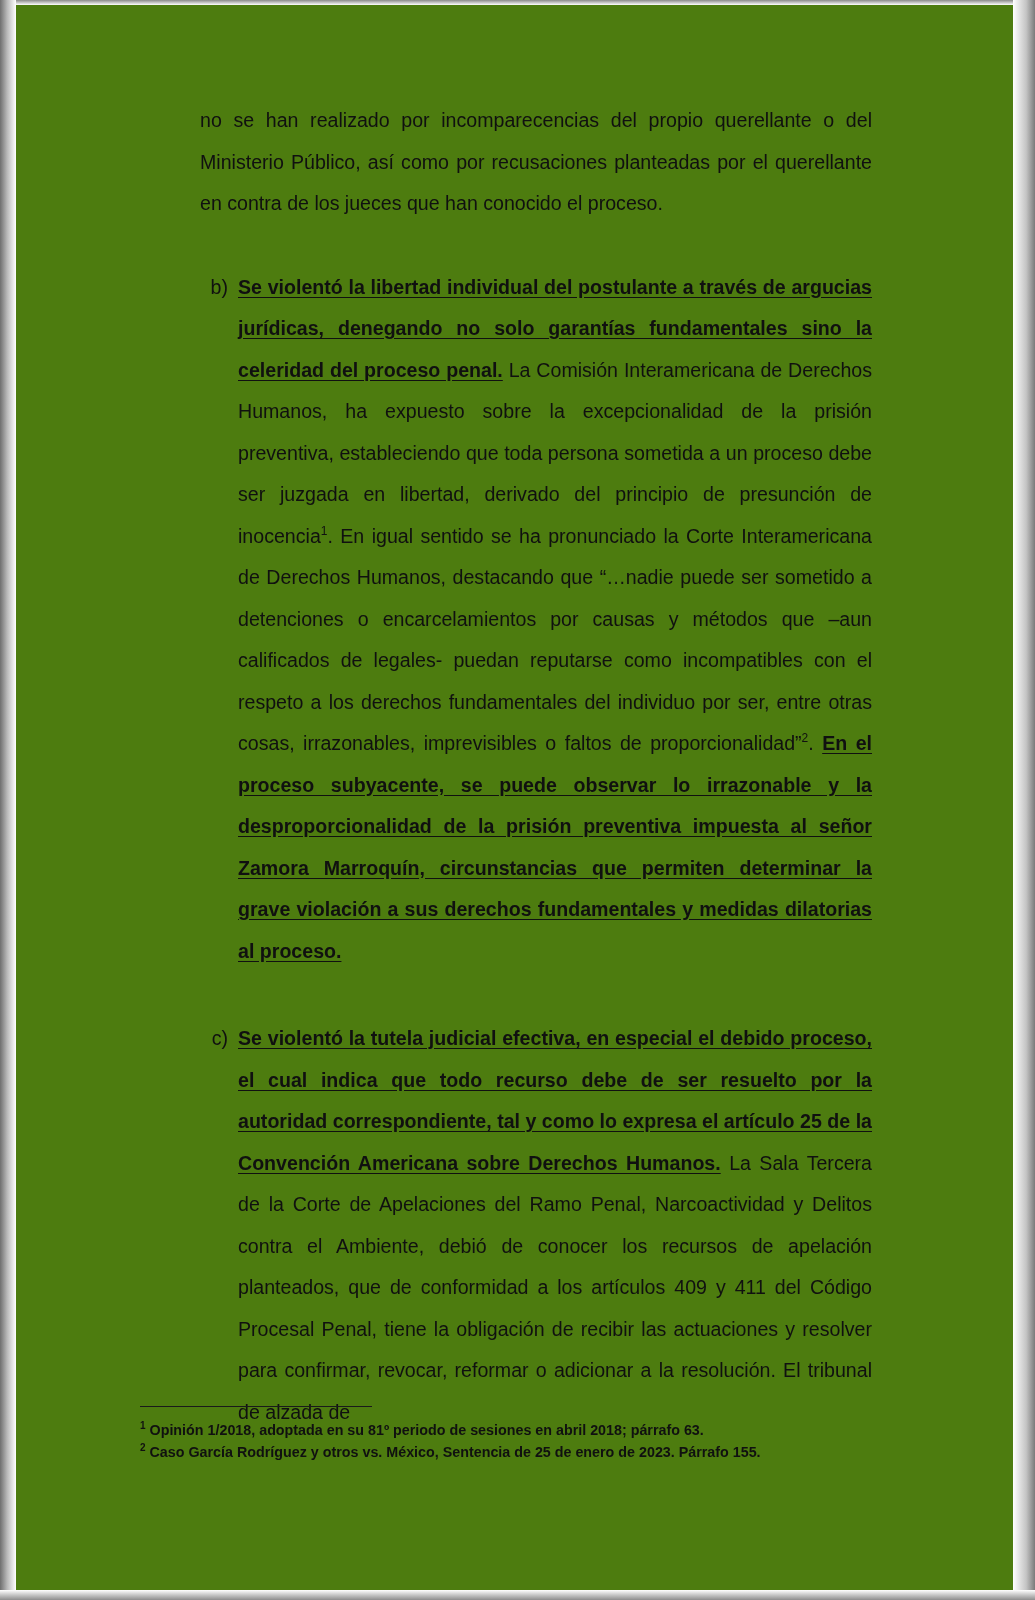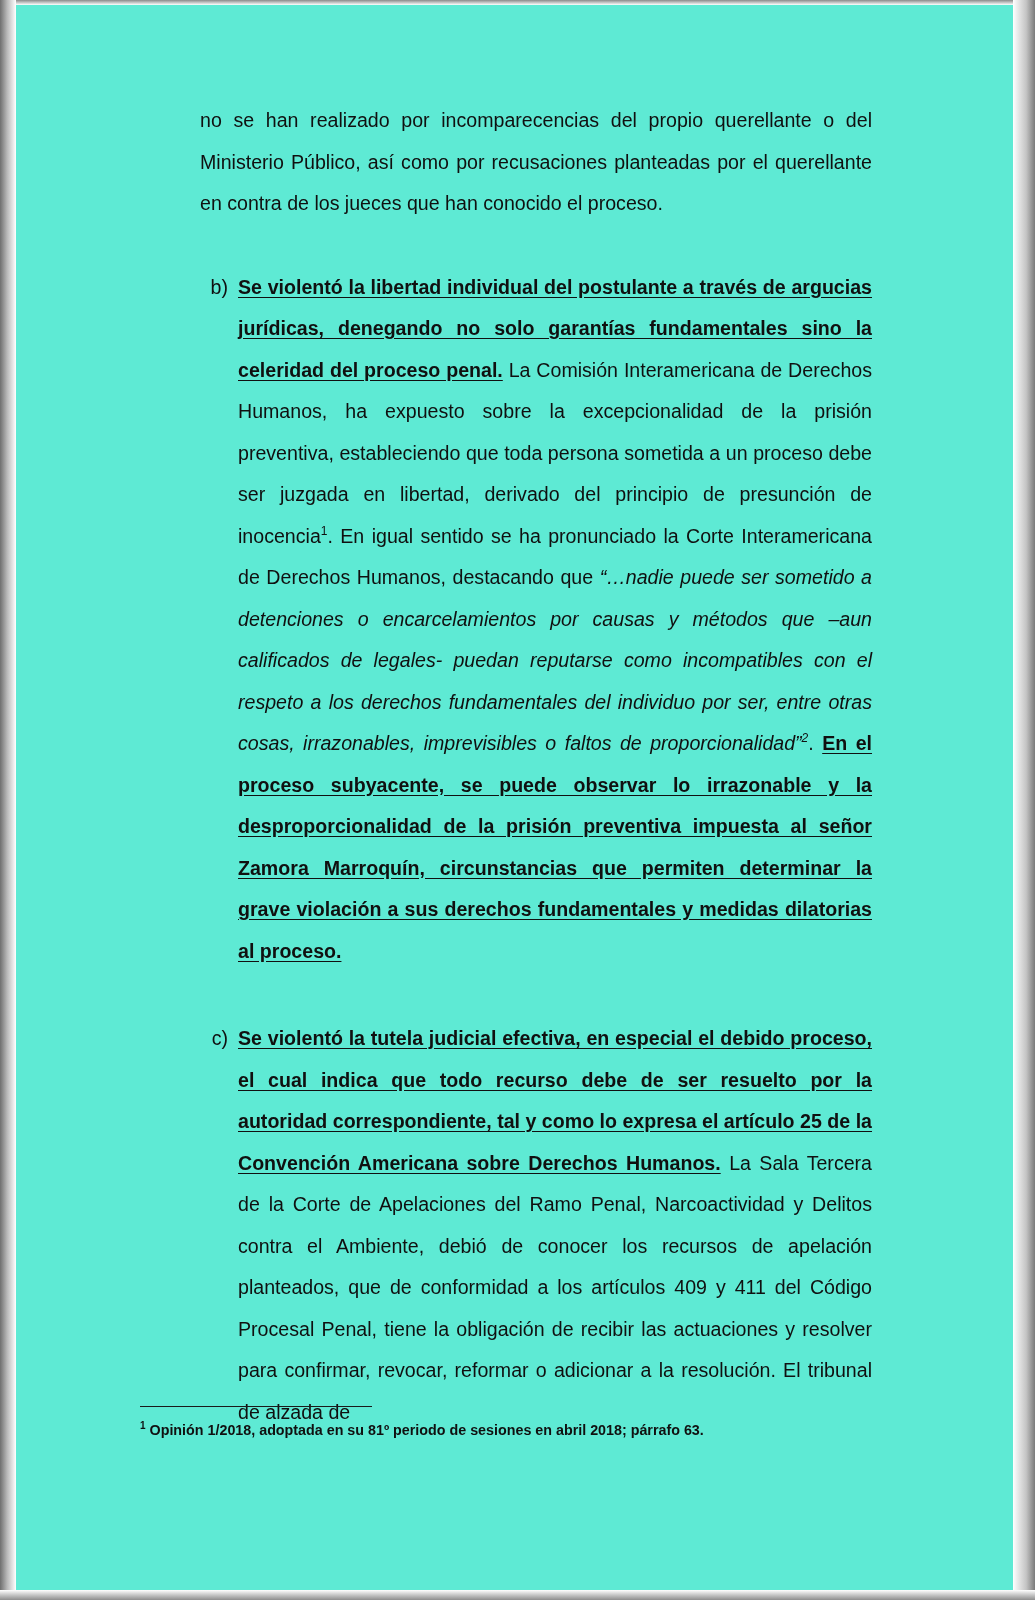--- a/index.html
+++ b/index.html
@@ -7,21 +7,21 @@
     padding: 0;
     background: #6e6e6e;
   }
   body {
     font-family: "Liberation Sans", sans-serif;
   }
   .page {
     position: relative;
     width: 1035px;
     height: 1600px;
-    background: #5eead4;
+    background: #4d7c0f;
     overflow: hidden;
     box-sizing: border-box;
   }
   .edge-left {
     position: absolute;
     left: 0; top: 0; bottom: 0;
     width: 16px;
     background: linear-gradient(to right, #6f6f6f 0%, #b9b9b9 45%, #ffffff 100%);
   }
   .edge-right {
@@ -79,21 +79,20 @@
     flex: 1 1 auto;
     text-align: justify;
     text-justify: inter-word;
   }
   .b-u {
     font-weight: bold;
     text-decoration: underline;
     text-underline-offset: 3px;
   }
   .ital {
-    font-style: italic;
   }
   sup {
     font-size: 12px;
     vertical-align: super;
     line-height: 0;
   }
   .footnote-area {
     position: absolute;
     left: 140px;
     top: 1406px;
@@ -148,15 +147,18 @@
       </div>
     </div>
 
   </div>
 
   <div class="footnote-area">
     <div class="fn-rule"></div>
     <p class="fn">
       <sup>1</sup><span> Opinión 1/2018, adoptada en su 81º periodo de sesiones en abril 2018; párrafo 63.</span>
     </p>
+    <p class="fn">
+      <sup>2</sup><span> Caso García Rodríguez y otros vs. México, Sentencia de 25 de enero de 2023. Párrafo 155.</span>
+    </p>
   </div>
 
 </div>
 
 </body></html>

